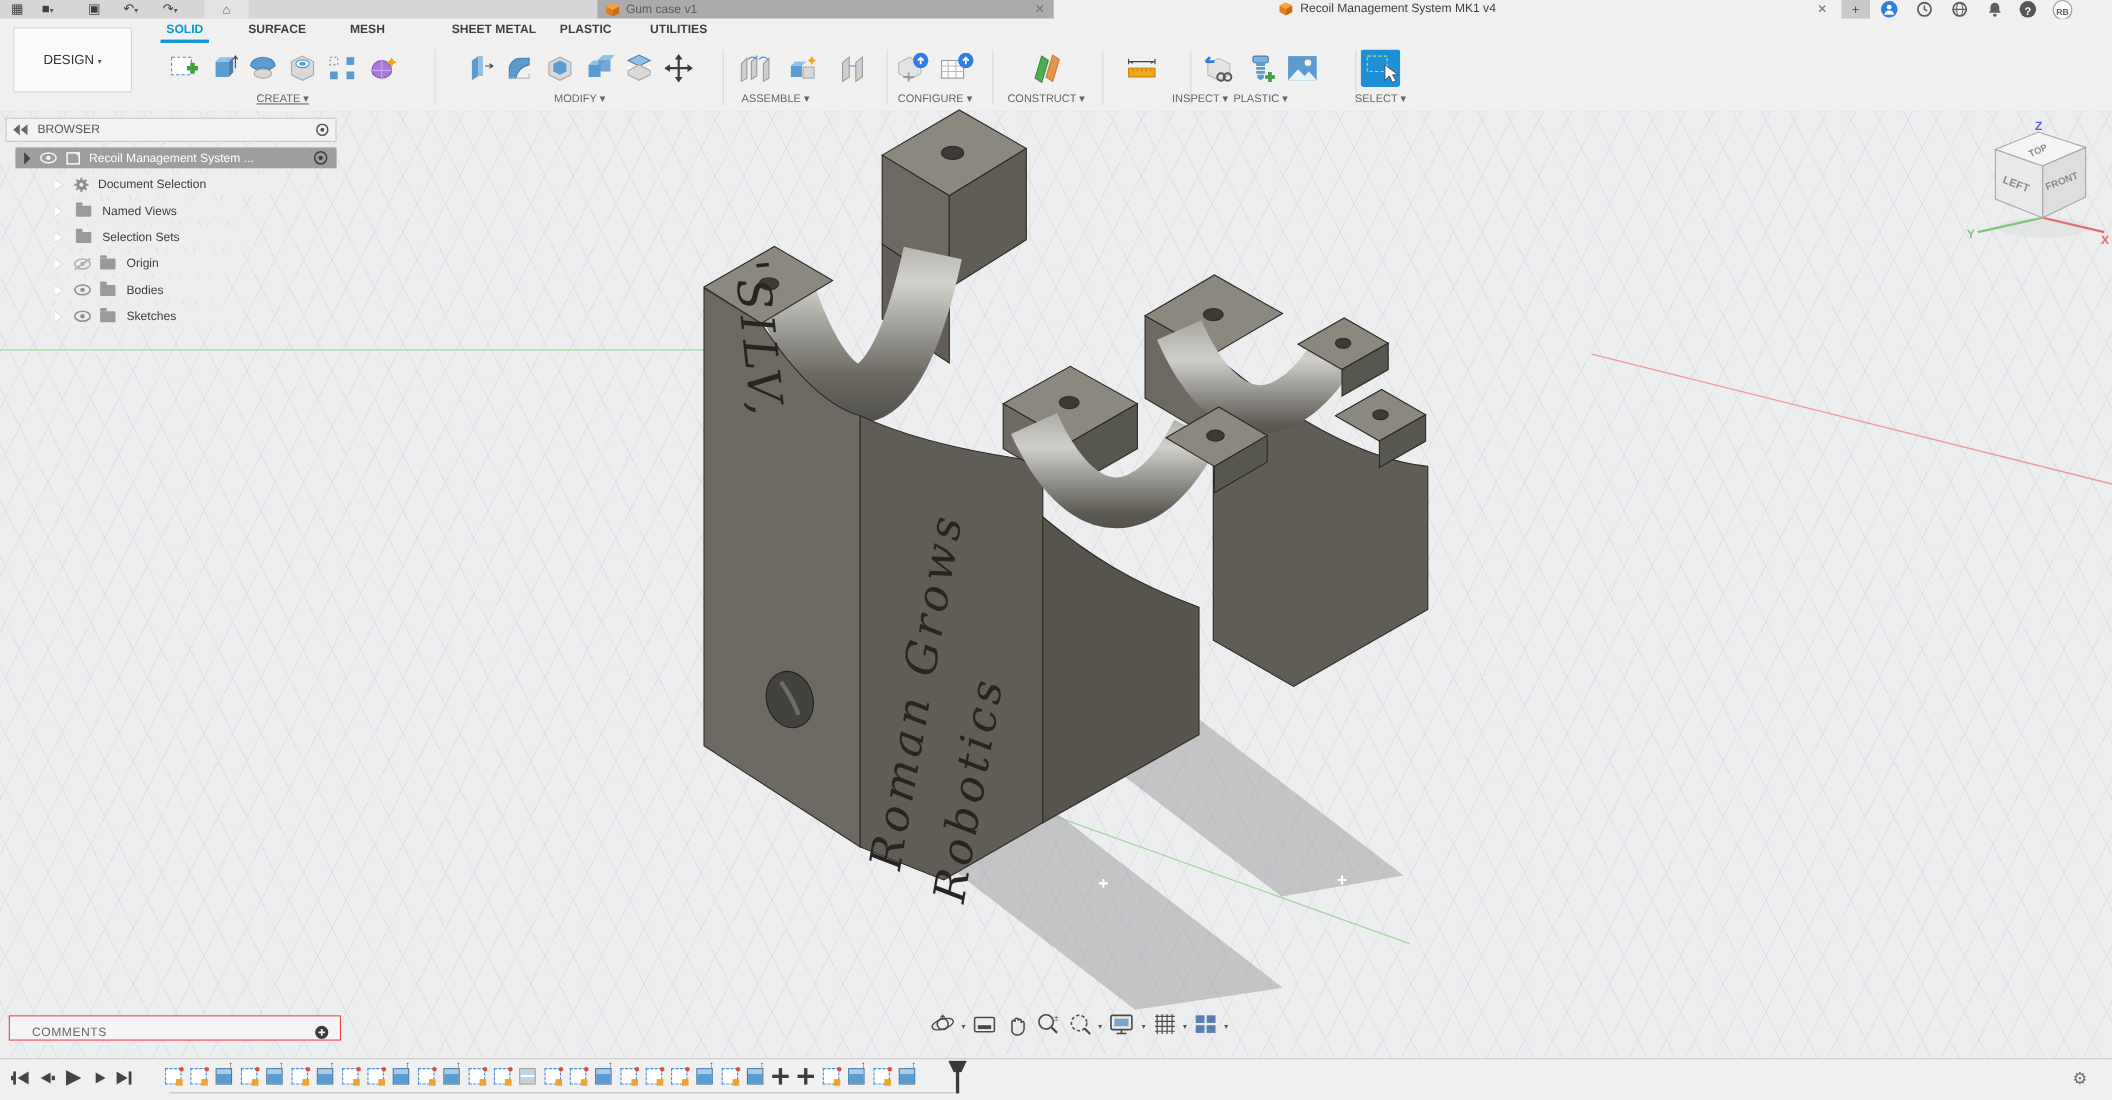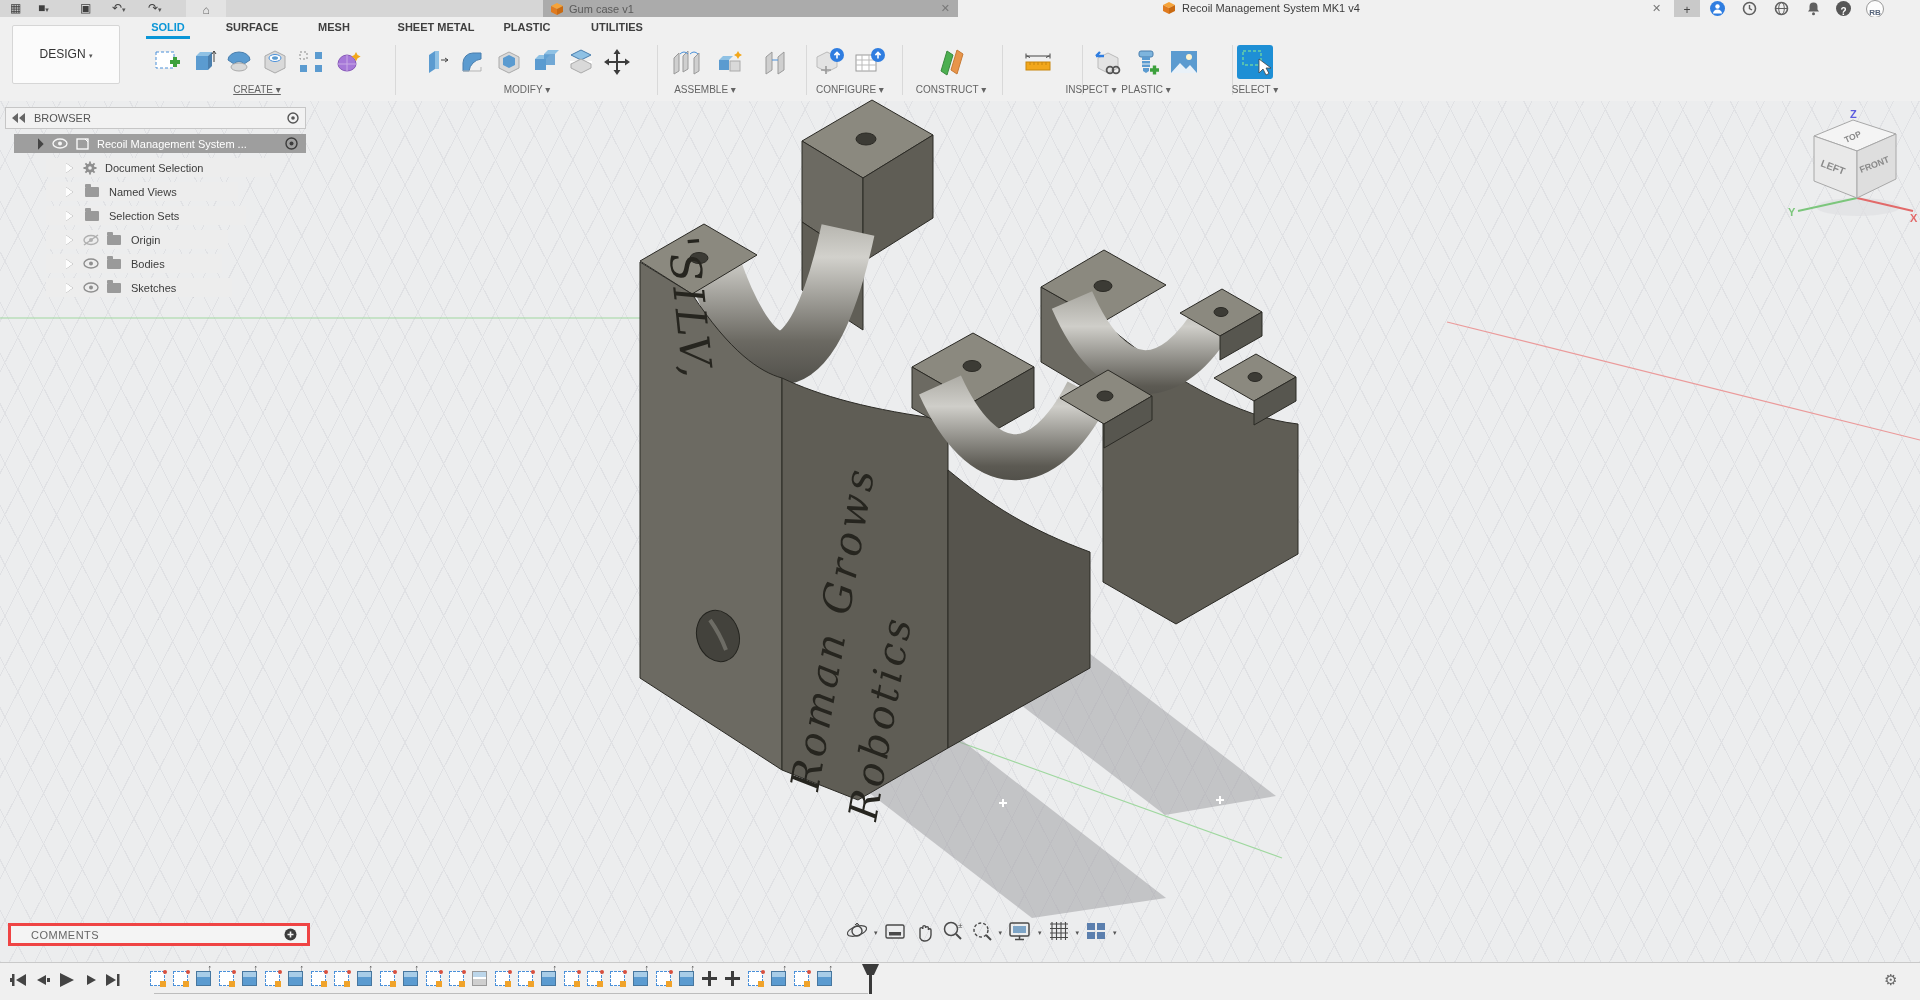--- a/index.html
+++ b/index.html
@@ -27,32 +27,32 @@
   .tool{top:28px;width:36px;height:34px;display:flex;align-items:center;justify-content:center;}
   
   #viewport{left:0;top:101px;width:1920px;height:861px;background-color:#ecedee;
     background-image:
       repeating-linear-gradient(63deg,#e0e1e4 0 1px,transparent 1px 23px),
       repeating-linear-gradient(-63deg,#e0e1e4 0 1px,transparent 1px 23px),
       repeating-linear-gradient(63deg,#d3d4d8 0 1px,transparent 1px 115px),
       repeating-linear-gradient(-63deg,#d3d4d8 0 1px,transparent 1px 115px);}
   #scene{left:0;top:0;width:1920px;height:1000px;pointer-events:none;}
   
-  .brow{height:19px;display:flex;align-items:center;background:#ededed;padding:0 8px 0 16px;}
+  .brow{height:19px;display:flex;align-items:center;background:#ededed;padding:0 8px 0 0;}
   .brow .lbl{font-size:11px;color:#3c3c3c;white-space:nowrap;}
   .brow.sel{background:#9e9e9e;}
   .brow.sel .lbl{color:#fff;}
   .tri-closed{width:0;height:0;border-top:5px solid transparent;border-bottom:5px solid transparent;border-left:7px solid #fdfdfd;
      outline:none;filter:drop-shadow(0 0 0.5px #555);}
   .tri-open{width:0;height:0;border-left:8px solid transparent;border-bottom:8px solid #555;transform:rotate(-45deg);}
   .folder{width:14px;height:10px;background:#9a9a9a;border-radius:1px;position:relative;}
   .folder::before{content:"";position:absolute;left:0;top:-3px;width:6px;height:3px;background:#9a9a9a;border-radius:1px 1px 0 0;}
   
-  #comments-bar{left:8px;top:923px;width:302px;height:23px;background:#f4f4f4;border:3px solid #ef4444;
-      display:flex;align-items:center;box-sizing:border-box;}
+  #comments-bar{left:8px;top:923px;width:302px;height:23px;background:#f4f4f4;border:1px solid #ef4444;
+      display:flex;align-items:flex-end;box-sizing:border-box;}
   
   #timeline{left:0;top:962px;width:1920px;height:38px;background:#f0f0f0;border-top:1px solid #c9c9c9;box-sizing:border-box;}
   #tl-features{left:150px;top:8px;display:flex;}
   .tlf{width:15px;height:15px;margin-right:8px;position:relative;flex:none;}
   .tlf.sketch{background:#fff;border:1px dashed #4a90d9;box-sizing:border-box;}
   .tlf.sketch::after{content:"";position:absolute;right:-2px;bottom:-2px;width:6px;height:6px;background:#f0a32a;}
   .tlf.sketch::before{content:"";position:absolute;right:-3px;top:-2px;width:4px;height:4px;border-radius:50%;background:#d94f3d;}
   .tlf.extrude{background:linear-gradient(180deg,#a8cde8 0 35%,#5b9bd0 35%);border:1px solid #47779f;box-sizing:border-box;}
   .tlf.extrude::after{content:"↑";position:absolute;top:-9px;right:-2px;font-size:9px;color:#444;}
   .tlf.split{background:linear-gradient(180deg,#bcd6ea 0 38%,#ffffff 38% 55%,#cfcfcf 55%);border:1px solid #9a9a9a;box-sizing:border-box;}
@@ -130,22 +130,22 @@
 <div id="ribbon" class="abs">
   <div id="design-btn" class="abs">
     <span>DESIGN</span>
     <span class="caret">▾</span>
   </div>
 
   <div class="abs rtab active" style="left:146px;top:0;width:44px;">SOLID</div>
   <div class="abs" style="left:146px;top:19px;width:44px;height:3px;background:#0a96d7;"></div>
   <div class="abs rtab" style="left:220px;top:0;width:64px;">SURFACE</div>
   <div class="abs rtab" style="left:312px;top:0;width:44px;">MESH</div>
-  <div class="abs rtab" style="left:393px;top:0;width:86px;">SHEET METAL</div>
-  <div class="abs rtab" style="left:498px;top:0;width:58px;">PLASTIC</div>
+  <div class="abs rtab" style="left:406px;top:0;width:86px;">SHEET METAL</div>
+  <div class="abs rtab" style="left:498px;top:0;width:58px;text-align:right;">PLASTIC</div>
   <div class="abs rtab" style="left:586px;top:0;width:62px;">UTILITIES</div>
 
   <div class="abs gsep" style="left:395px;"></div>
   <div class="abs gsep" style="left:657px;"></div>
   <div class="abs gsep" style="left:806px;"></div>
   <div class="abs gsep" style="left:902px;"></div>
   <div class="abs gsep" style="left:1002px;"></div>
   <div class="abs gsep" style="left:1082px;"></div>
   <div class="abs gsep" style="left:1232px;"></div>
 

